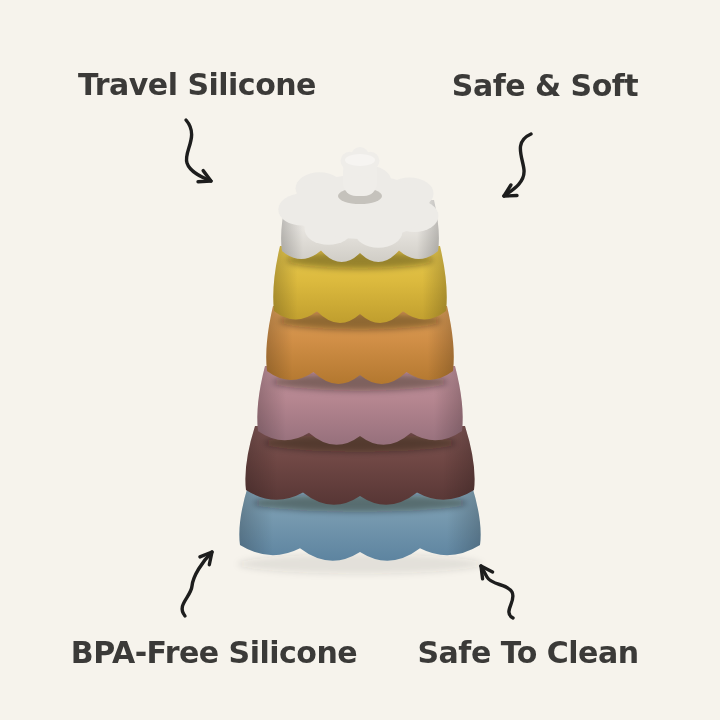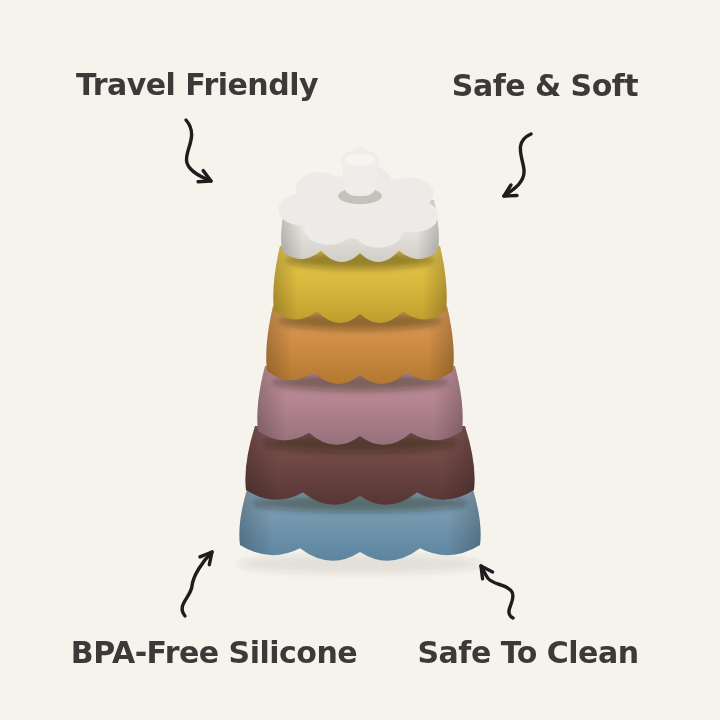--- a/index.html
+++ b/index.html
@@ -17,21 +17,21 @@
     letter-spacing:-0.5px;
     white-space:nowrap;
     user-select:none;
   }
   #art{position:absolute;left:0;top:0;}
 </style>
 </head>
 <body>
 
 <div class="scene" style="background: rgb(246, 243, 236);">
-  <div class="label" id="lab-tl" style="left: 197px; top: 84px; color: rgb(59, 58, 56);">Travel Friendly</div>
+  <div class="label" id="lab-tl" style="left: 197px; top: 84px; color: rgb(59, 58, 56);">Travel Silicone</div>
   <div class="label" id="lab-bl" style="left: 214px; top: 652px; color: rgb(59, 58, 56);">BPA-Free Silicone</div>
   <div class="label" id="lab-tr" style="left: 545px; top: 85px; color: rgb(59, 58, 56);">Safe &amp; Soft</div>
   <div class="label" id="lab-br" style="left: 528px; top: 652px; color: rgb(59, 58, 56);">Safe To Clean</div>
   <svg id="art" width="720" height="720" viewBox="0 0 720 720">
       <defs>
         <linearGradient id="grad0" x1="0" y1="0" x2="0" y2="1">
           <stop offset="0%" stop-color="#f2f0ec"></stop>
           <stop offset="45%" stop-color="#e8e5e0"></stop>
           <stop offset="100%" stop-color="#d0cdc6"></stop>
         </linearGradient>

